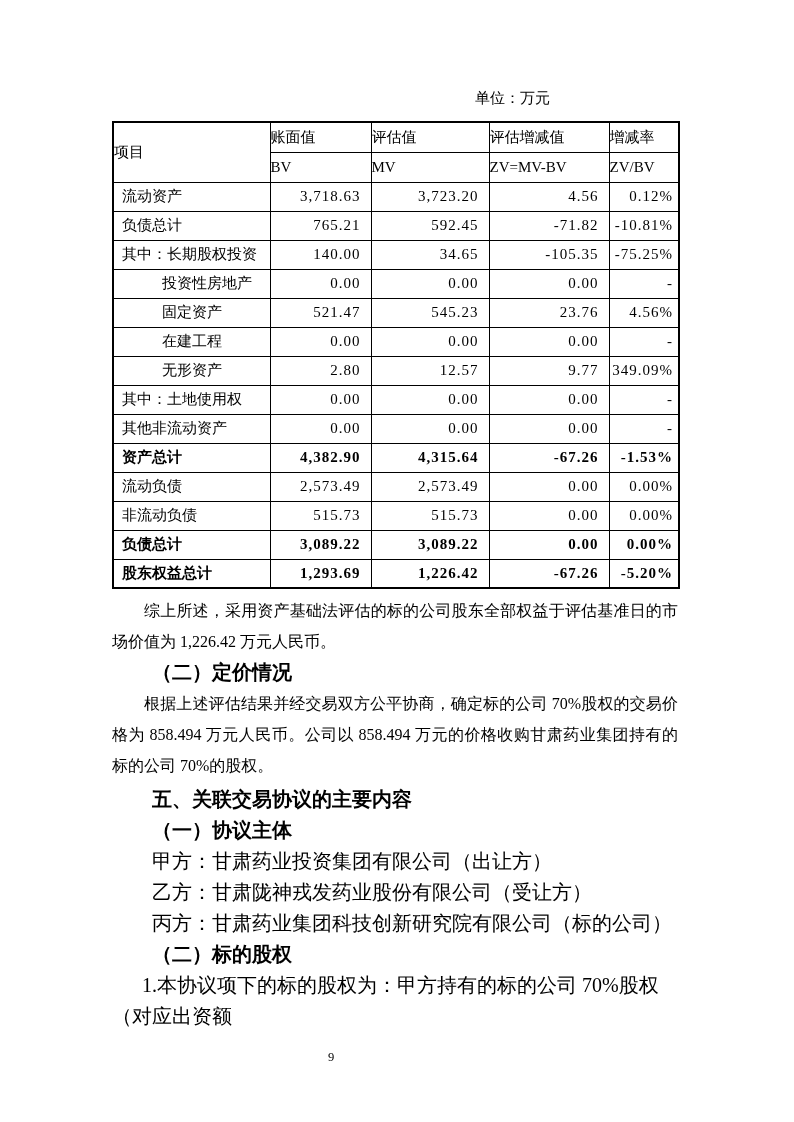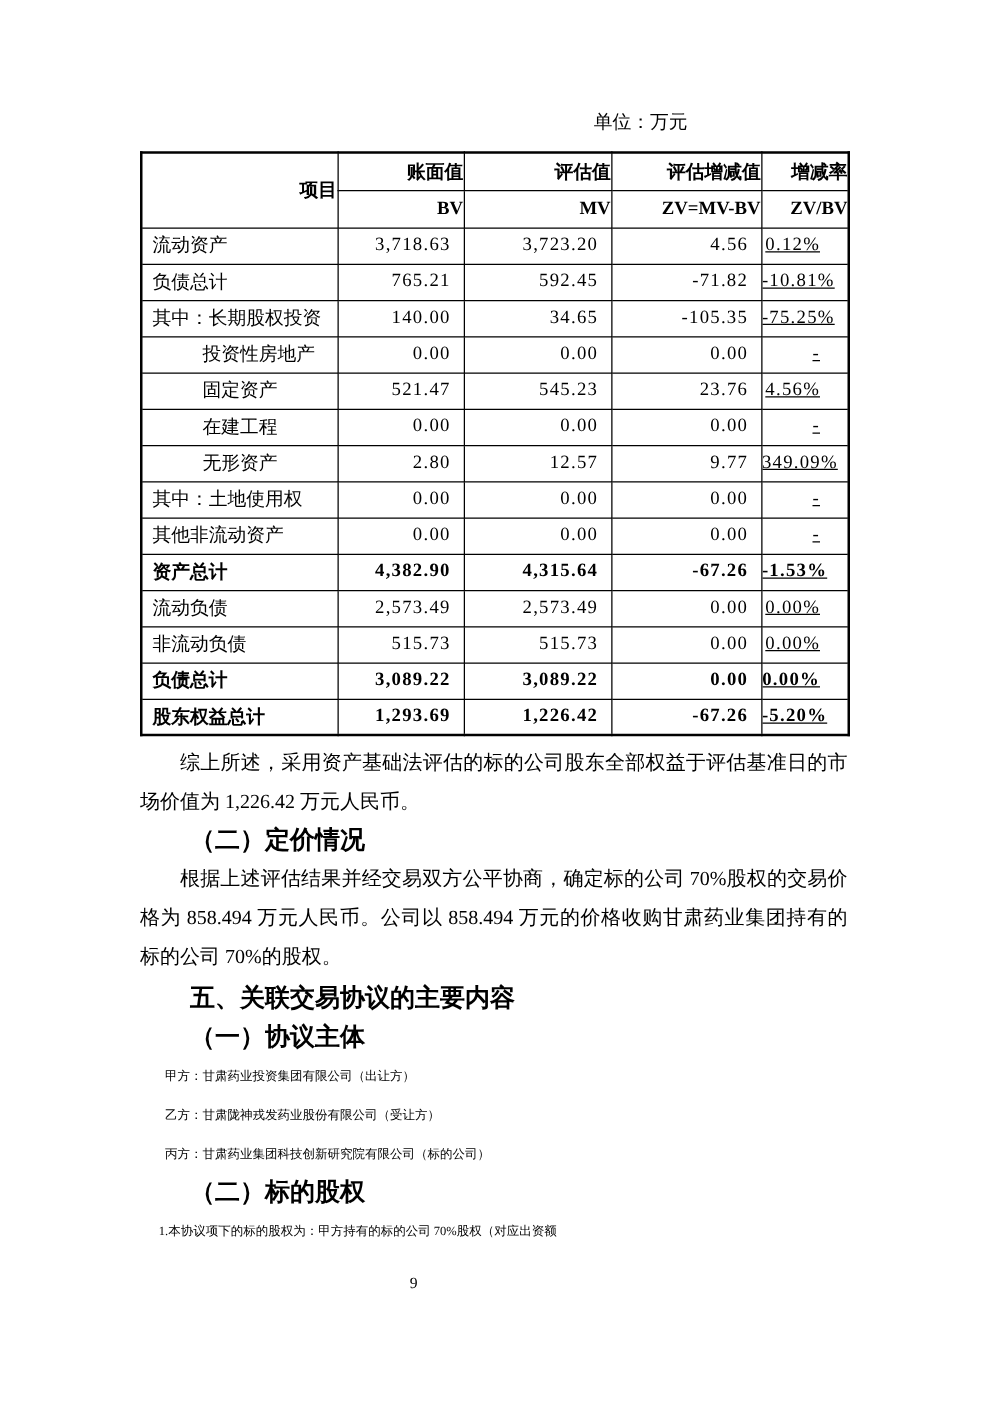--- a/index.html
+++ b/index.html
@@ -29,48 +29,48 @@
     table-layout: fixed;
     border: 2px solid #000;
   }
   .val-table th, .val-table td {
     border: 1px solid #000;
     font-size: 15px;
     overflow: hidden;
     white-space: nowrap;
   }
   .val-table thead th {
-    font-weight: bold;
-    text-align: right;
+    font-weight: normal;
+    text-align: left;
     height: 30px;
   }
   .val-table tbody td { height: 29px; }
   td.td-item { text-align: left; padding-left: 8px; }
   td.td-item.indent-2 { }
   td.td-item.indent-3 { padding-left: 48px; }
   td.td-num { text-align: right; padding-right: 10px; letter-spacing: 1px; }
-  td.td-rate { padding-right: 22px; text-decoration: underline; }
+  td.td-rate { padding-right: 5px; }
   tr.total-row td { font-weight: bold; }
 
   .flow { width: 566px; }
   .para {
     font-size: 16px;
     line-height: 31px;
     text-align: justify;
     text-indent: 2em;
   }
   .para-first { margin-top: 6px; }
   .heading {
     font-size: 20px;
     line-height: 31px;
     font-weight: bold;
     text-indent: 2em;
   }
   .gap-before { margin-top: 3px; }
-  .line { font-size: 10px; line-height: 31px; text-indent: 2em; }
+  .line { font-size: 20px; line-height: 31px; text-indent: 2em; }
   .line-num { text-indent: 1.5em; }
   .page-number {
     margin-top: 17px;
     text-align: center;
     font-size: 12.5px;
     line-height: 16px;
   }
 </style>
 </head>
 <body>

